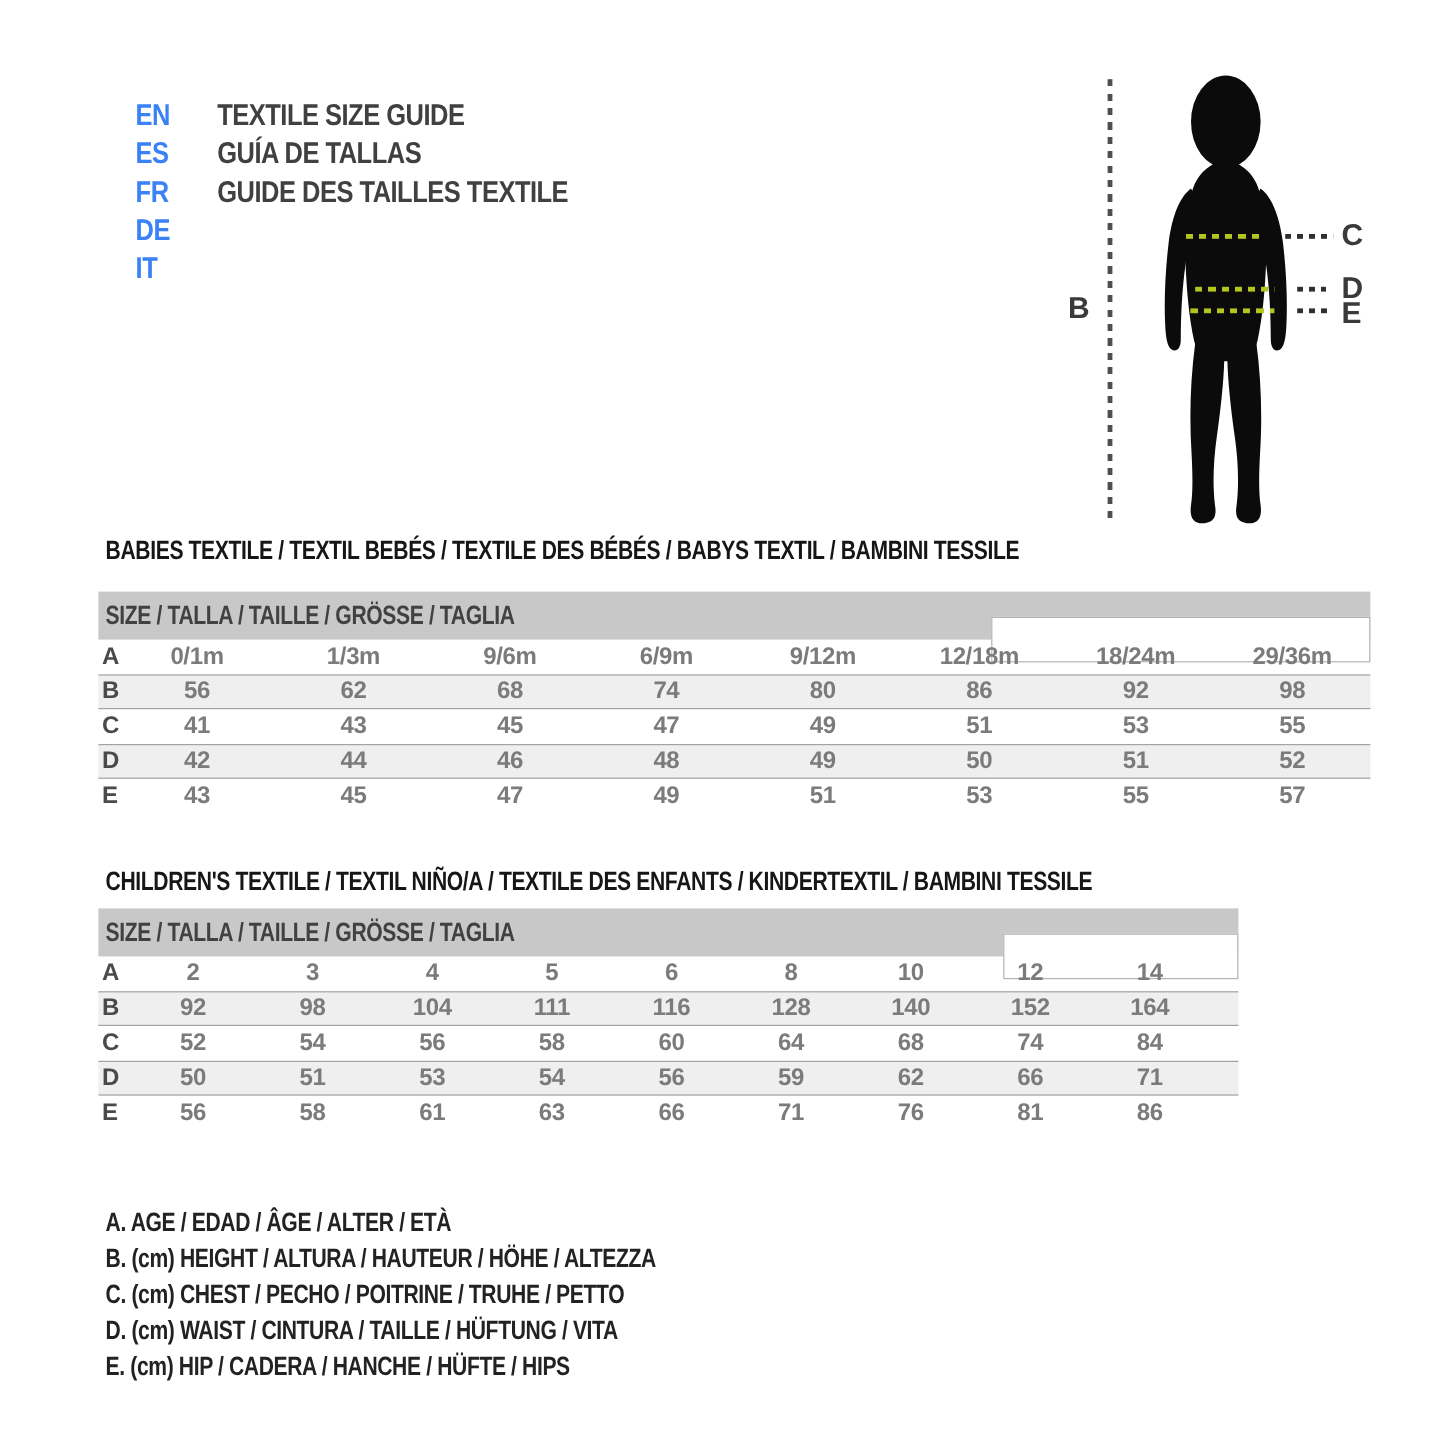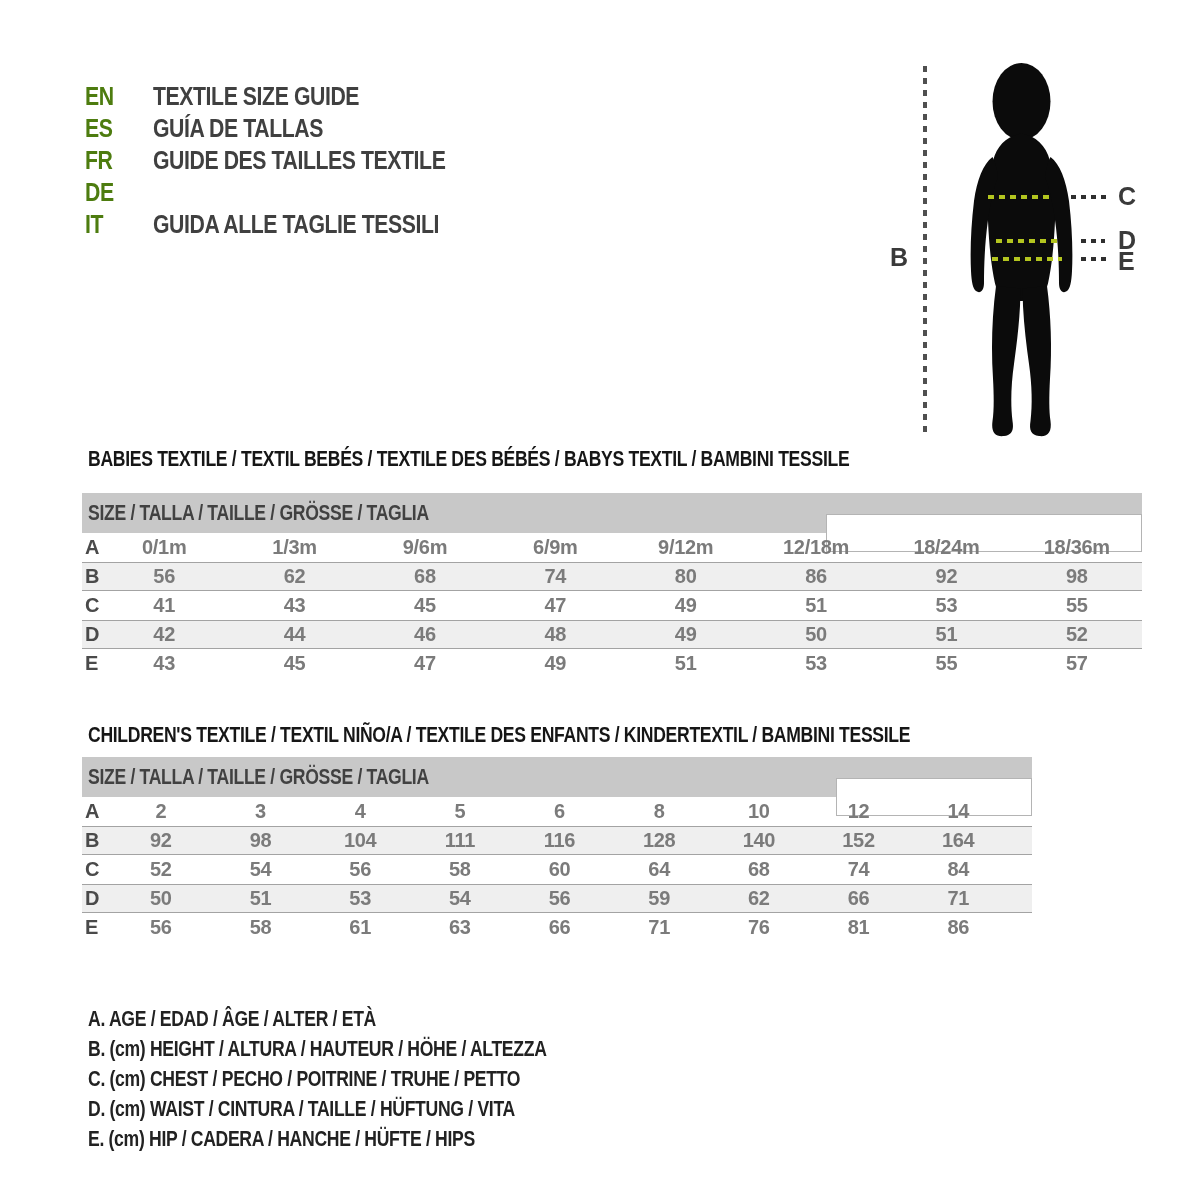--- a/index.html
+++ b/index.html
@@ -8,21 +8,21 @@
     font-family:"Liberation Sans", sans-serif; overflow:hidden;
     -webkit-font-smoothing:antialiased;
   }
   
   .cond80 { display:inline-block; transform:scaleX(0.80); transform-origin:0 50%; white-space:nowrap; }
   .cond85 { display:inline-block; transform:scaleX(0.85); transform-origin:0 50%; white-space:nowrap; }
 
   
   .lang-block { position:absolute; left:85px; top:80px; }
   .lang-row { display:flex; height:32px; align-items:center; }
-  .lang-code { width:68px; font-size:25px; font-weight:700; color:#4d7c0f; letter-spacing:-0.5px; }
+  .lang-code { width:68px; font-size:25px; font-weight:700; color:#3b82f6; letter-spacing:-0.5px;margin-left:28px; }
   .lang-label { font-size:25px; font-weight:700; color:#404040; letter-spacing:-0.5px; }
 
   
   .figure { position:absolute; left:860px; top:50px; width:320px; height:400px; }
   .figure svg { position:absolute; left:105px; top:10px; width:125px; height:377px; }
   .vline {
     position:absolute; left:63px; top:16px; width:4px; height:371px;
     background:repeating-linear-gradient(180deg, #4f4f4f 0 6px, transparent 6px 12px);
   }
   .hline { position:absolute; height:4px; }
@@ -92,21 +92,20 @@
     </div>
     <div class="lang-row">
       <span class="lang-code"><span class="cond85">FR</span></span>
       <span class="lang-label"><span class="cond85">GUIDE DES TAILLES TEXTILE</span></span>
     </div>
     <div class="lang-row">
       <span class="lang-code"><span class="cond85">DE</span></span>
     </div>
     <div class="lang-row">
       <span class="lang-code"><span class="cond85">IT</span></span>
-      <span class="lang-label"><span class="cond85">GUIDA ALLE TAGLIE TESSILI</span></span>
     </div>
   </div>
 
   <div class="figure">
     <svg viewBox="0 0 250 750">
       <g fill="#0b0b0b">
         <ellipse cx="113" cy="81" rx="58" ry="77"></ellipse>
         <path d="M113,145 C85,150 64,168 56,200 C47,235 45,275 46,320 C48,365 52,408 60,445 C66,470 82,480 113,480 C144,480 160,470 166,445 C174,408 178,365 180,320 C181,275 179,235 170,200 C162,168 141,150 113,145 Z"></path>
         <path d="M55,192 C36,206 24,238 18,280 C12,330 10,380 12,420 C13,442 16,456 22,460 C30,466 38,460 38,444 C38,405 40,360 46,318 C50,288 56,258 66,232 C64,216 60,200 55,192 Z"></path>
         <path d="M171,192 C190,206 202,238 208,280 C214,330 216,380 214,420 C213,442 210,456 204,460 C196,466 188,460 188,444 C188,405 186,360 180,318 C176,288 170,258 160,232 C162,216 166,200 171,192 Z"></path>
@@ -136,21 +135,21 @@
     <div class="rows">
         <div class="trow">
           <div class="tlabel">A</div>
           <div class="tcell">0/1m</div>
           <div class="tcell">1/3m</div>
           <div class="tcell">9/6m</div>
           <div class="tcell">6/9m</div>
           <div class="tcell">9/12m</div>
           <div class="tcell">12/18m</div>
           <div class="tcell">18/24m</div>
-          <div class="tcell">18/36m</div>
+          <div class="tcell">29/36m</div>
         </div>
         <div class="trow shaded">
           <div class="tlabel">B</div>
           <div class="tcell">56</div>
           <div class="tcell">62</div>
           <div class="tcell">68</div>
           <div class="tcell">74</div>
           <div class="tcell">80</div>
           <div class="tcell">86</div>
           <div class="tcell">92</div>

